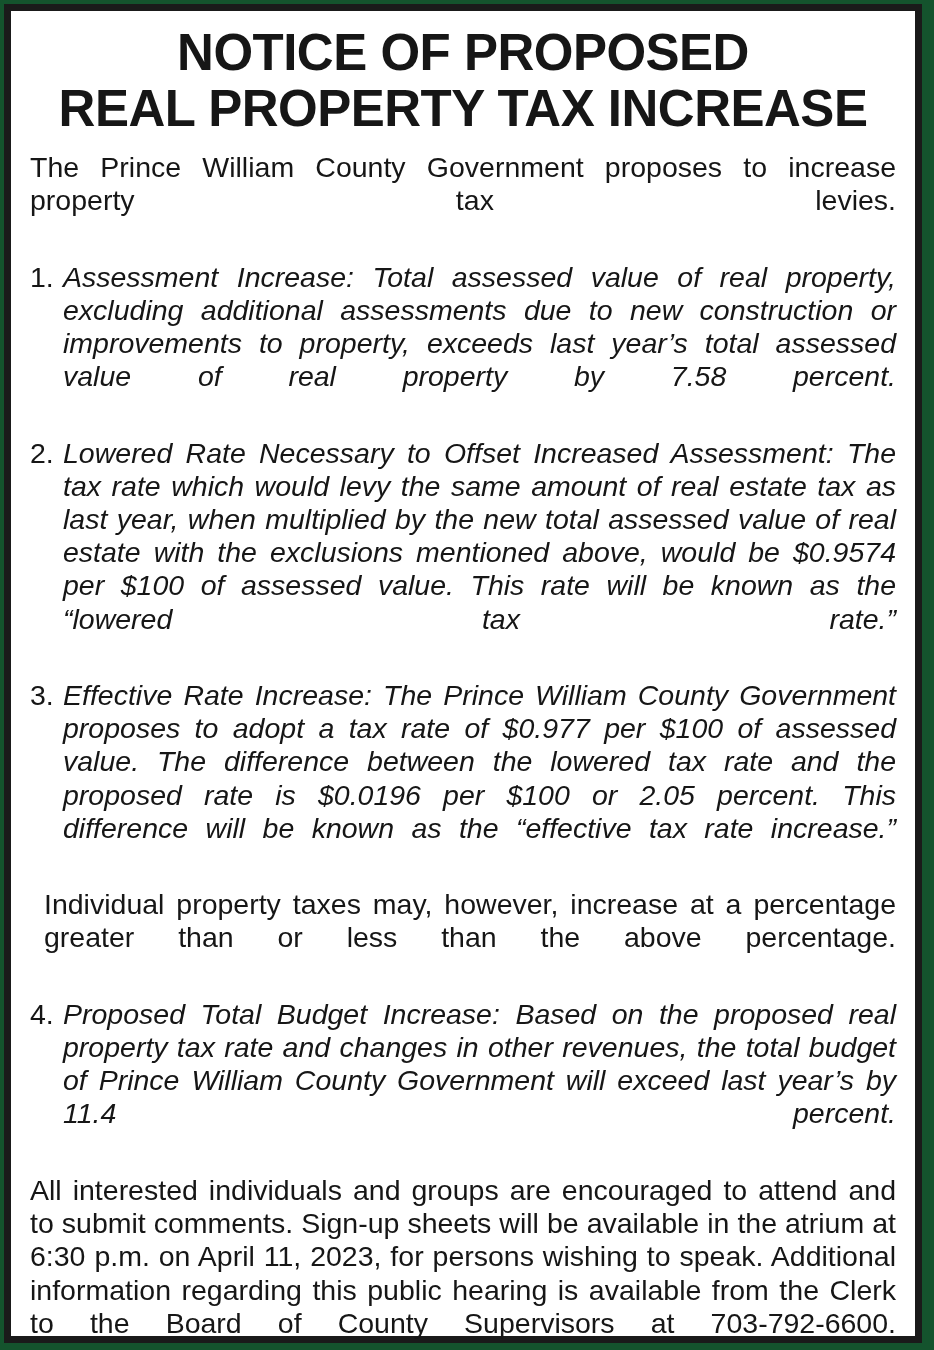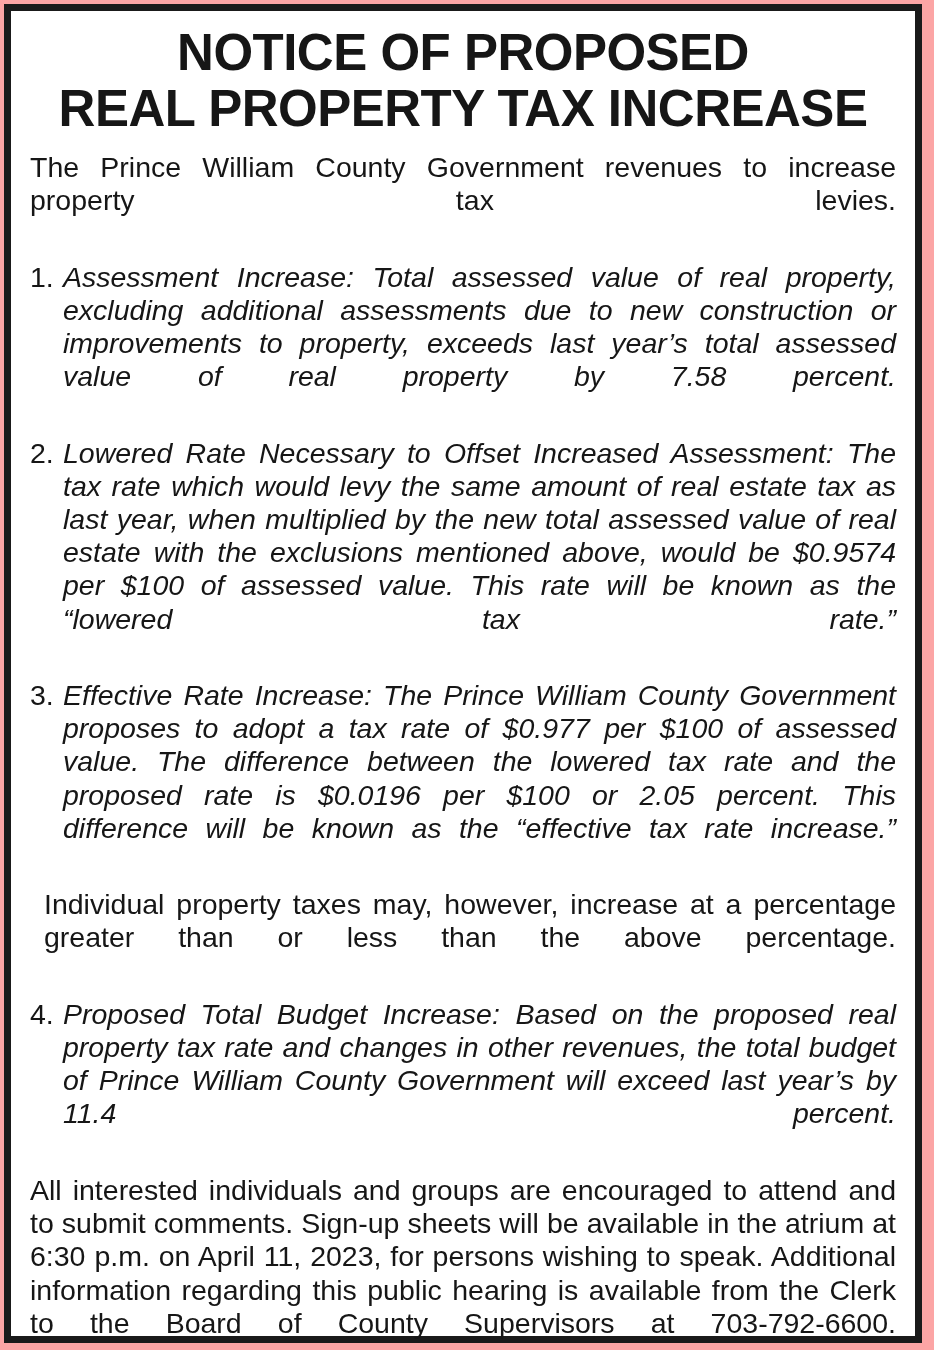--- a/index.html
+++ b/index.html
@@ -10,21 +10,21 @@
   }
   body {
     font-family: "Liberation Sans", sans-serif;
     -webkit-font-smoothing: antialiased;
   }
   .notice {
     position: relative;
     width: 934px;
     height: 1350px;
     box-sizing: border-box;
-    background: #fca5a5;
+    background: #14532d;
     overflow: hidden;
   }
   .frame {
     position: absolute;
     left: 4px;
     top: 4px;
     width: 918px;
     height: 1339px;
     box-sizing: border-box;
     border: 7px solid #1a1a1a;
@@ -102,21 +102,21 @@
   <div class="frame">
     <div class="frame-inner">
 
       <div class="title-block">
         <div class="title-line">NOTICE OF PROPOSED</div>
         <div class="title-line">REAL PROPERTY TAX INCREASE</div>
       </div>
 
       <div class="body-copy">
 
-        <p class="para">The Prince William County Government revenues to increase property tax levies.</p>
+        <p class="para">The Prince William County Government proposes to increase property tax levies.</p>
 
         <div class="list-item">
           <span class="list-num">1.</span>
           <span class="list-text">Assessment Increase: Total assessed value of real property, excluding additional assessments due to new construction or improvements to property, exceeds last year’s total assessed value of real property by 7.58 percent.</span>
         </div>
 
         <div class="list-item">
           <span class="list-num">2.</span>
           <span class="list-text">Lowered Rate Necessary to Offset Increased Assessment: The tax rate which would levy the same amount of real estate tax as last year, when multiplied by the new total assessed value of real estate with the exclusions mentioned above, would be $0.9574 per $100 of assessed value. This rate will be known as the “lowered tax rate.”</span>
         </div>

